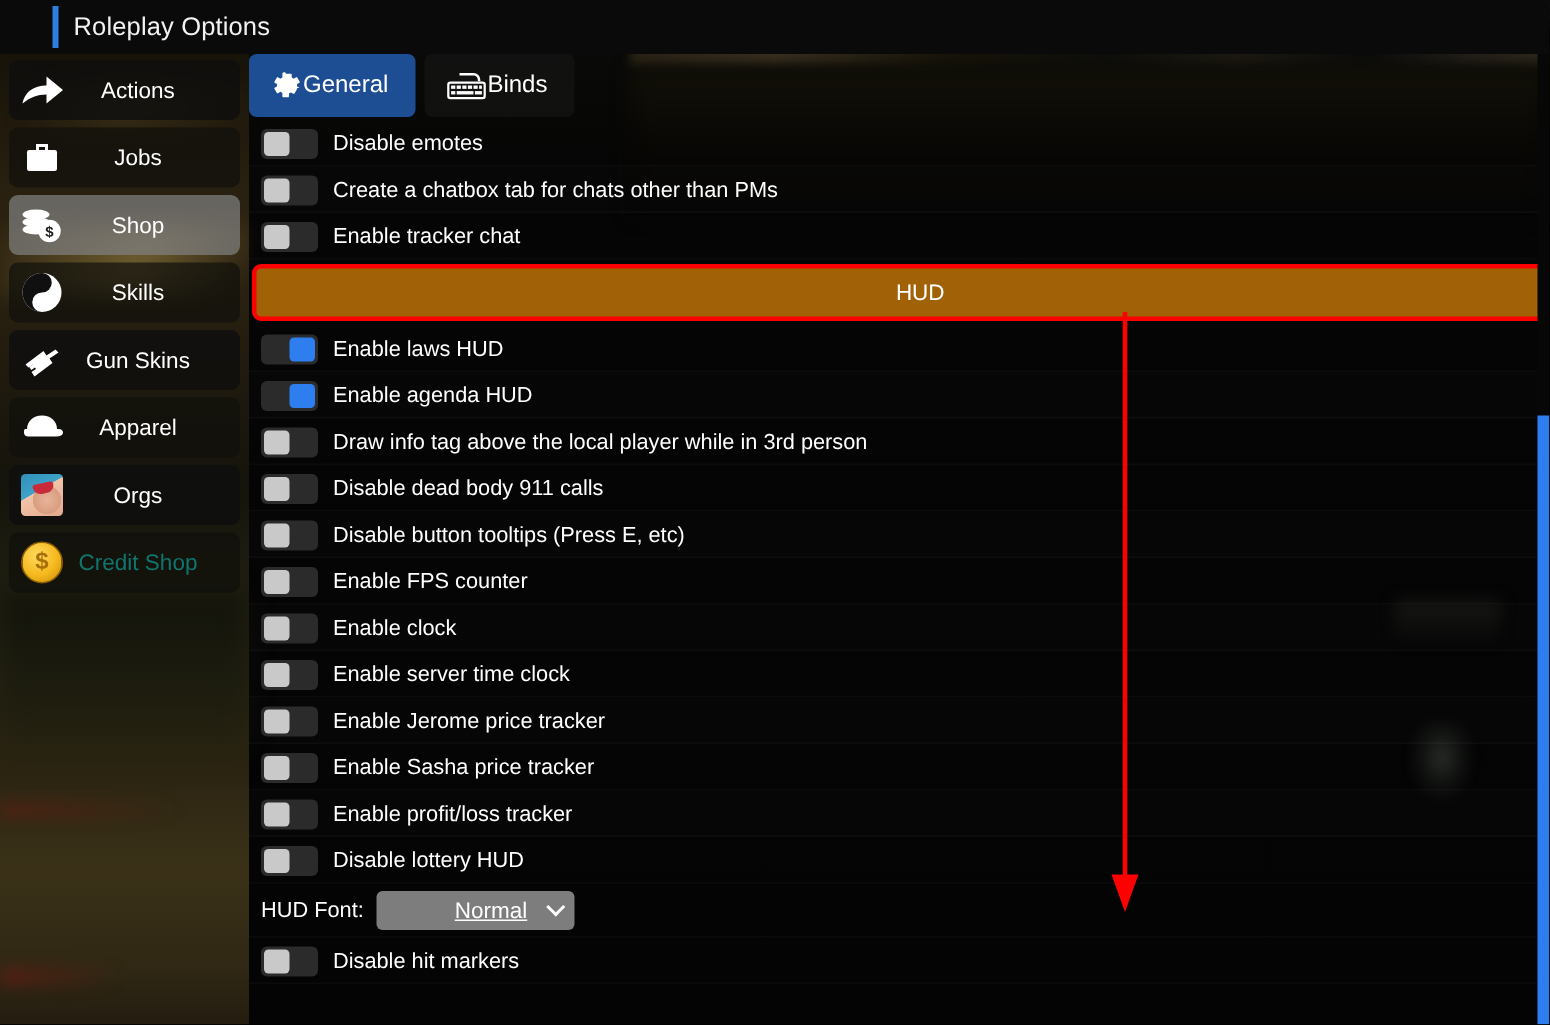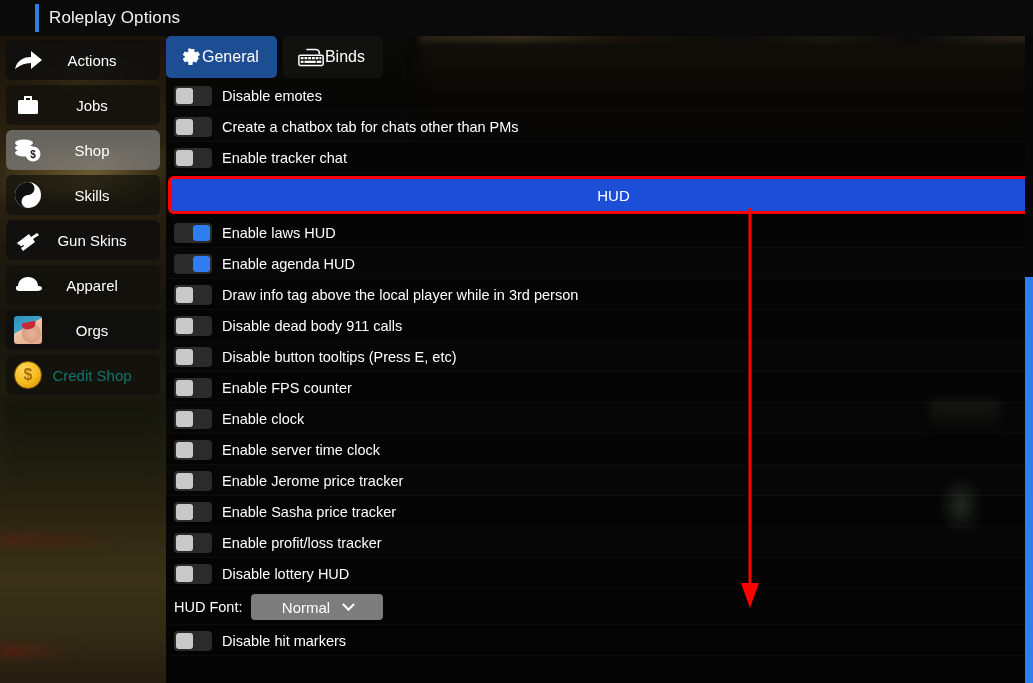--- a/index.html
+++ b/index.html
@@ -300,21 +300,21 @@
     color: #ffffff;
     font-size: 14.5px;
     white-space: nowrap;
   }
 
   
   .section-head {
     position: relative;
     height: 38px;
     margin: 3px 2px;
-    background: #1d4ed8;
+    background: #a16207;
     border-radius: 4px;
     display: flex;
     align-items: center;
     justify-content: center;
     color: #ffffff;
     font-size: 15px;
     cursor: pointer;
     padding-left: 28px;
   }
   .section-head.highlight {
@@ -329,25 +329,26 @@
     font-size: 14.5px;
     margin-right: 8px;
   }
   .dropdown {
     height: 26px;
     min-width: 132px;
     background: #7d7d7d;
     border-radius: 4px;
     display: flex;
     align-items: center;
-    justify-content: center;
+    justify-content: flex-end;
     padding: 0 8px 0 10px;
     color: #ffffff;
     font-size: 15px;
     cursor: pointer;
+    text-decoration: underline;
   }
   .chev {
     display: inline-block;
     width: 9px; height: 9px;
     border-right: 2px solid #ffffff;
     border-bottom: 2px solid #ffffff;
     transform: rotate(45deg) translate(-2px,-2px);
     margin-left: 14px;
   }
 

